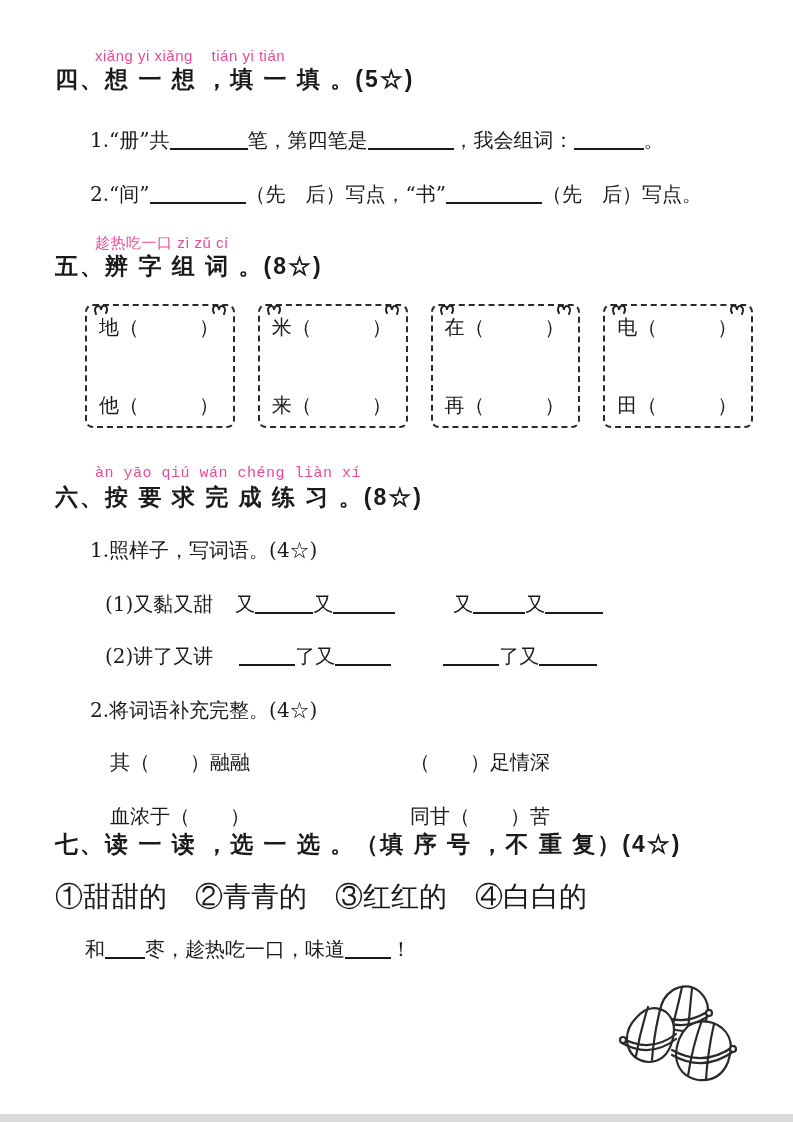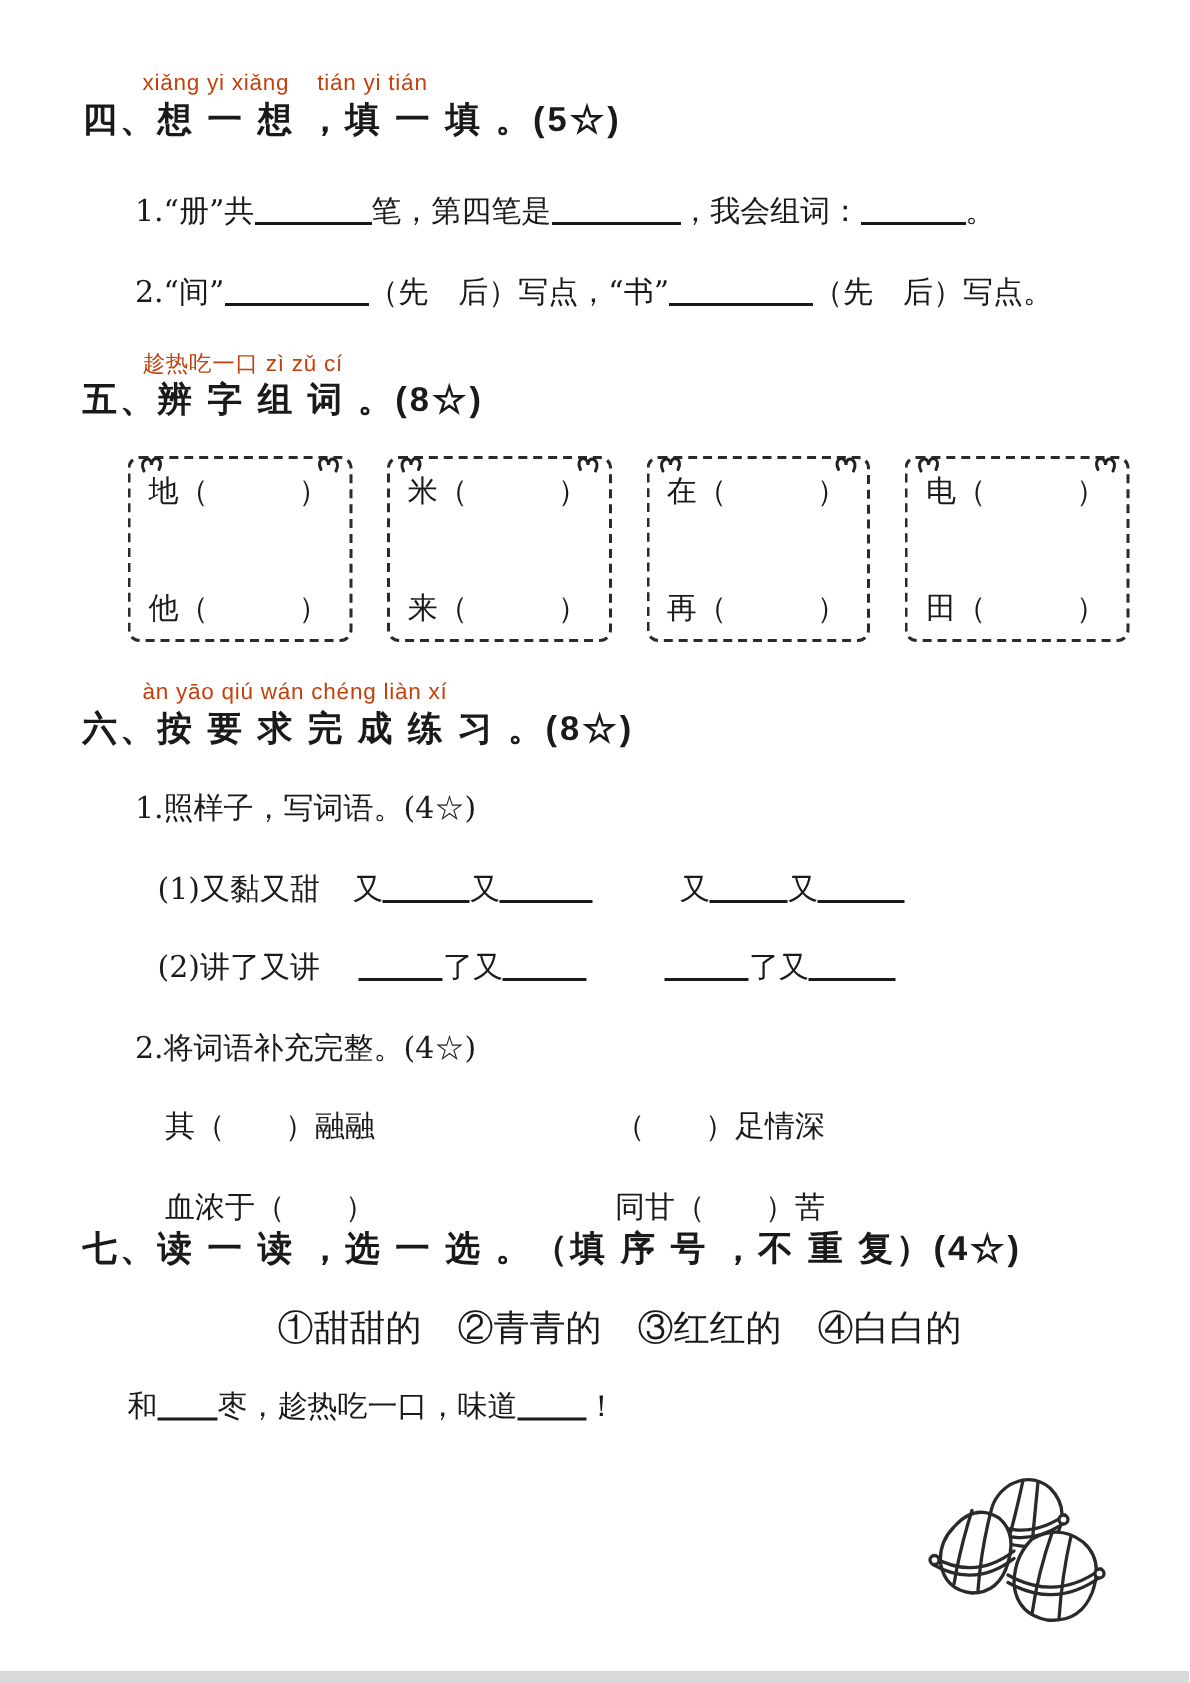--- a/index.html
+++ b/index.html
@@ -10,21 +10,21 @@
     color:#1a1a1a;
     font-family:"DejaVu Serif", serif;
     overflow:hidden;
   }
   .content{position:absolute;left:55px;top:0;right:40px;}
 
   .pinyin{
     font-family:"Liberation Sans", sans-serif;
     font-size:15px;
     letter-spacing:0.5px;
-    color:#c2410c;
+    color:#ec4899;
     white-space:pre;
     margin-left:40px;
     line-height:16px;
   }
   .heading{
     font-family:"Liberation Sans", sans-serif;
     font-weight:bold;
     font-size:23px;
     letter-spacing:2px;
     line-height:28px;
@@ -62,26 +62,26 @@
   .curl.right{right:5px;}
 
   
   .pair-row{display:flex;font-size:20px;line-height:26px;white-space:pre;}
   .pair-row .c1{width:300px;margin-left:55px;}
 
   .indent-35{margin-left:35px;}
   .indent-50{margin-left:50px;}
   .indent-73{margin-left:73px;}
   .indent-30{margin-left:30px;}
-  .options-line{margin-left:130px;font-size:24px;white-space:pre;}
+  .options-line{font-size:28px;white-space:pre;font-family:Liberation Serif, serif;}
 
   .zongzi{position:absolute;left:610px;top:980px;}
   .scan-edge{position:absolute;left:0;right:0;bottom:0;height:8px;background:#d9d9d9;}
 
-  .mt-48{margin-top:48px;} .mt-34{margin-top:34px;} .mt-30{margin-top:26px;}
+  .mt-48{margin-top:48px;} .mt-34{margin-top:34px;} .mt-30{margin-top:38px;font-family:Liberation Mono, monospace;}
   .mt-28{margin-top:28px;} .mt-26{margin-top:26px;} .mt-22{margin-top:22px;}
 </style>
 </head>
 <body>
 
 <div class="page">
   <div class="content">
 
     <div>
       <div class="pinyin mt-48">xiǎng yi xiǎng    tián yi tián</div>

